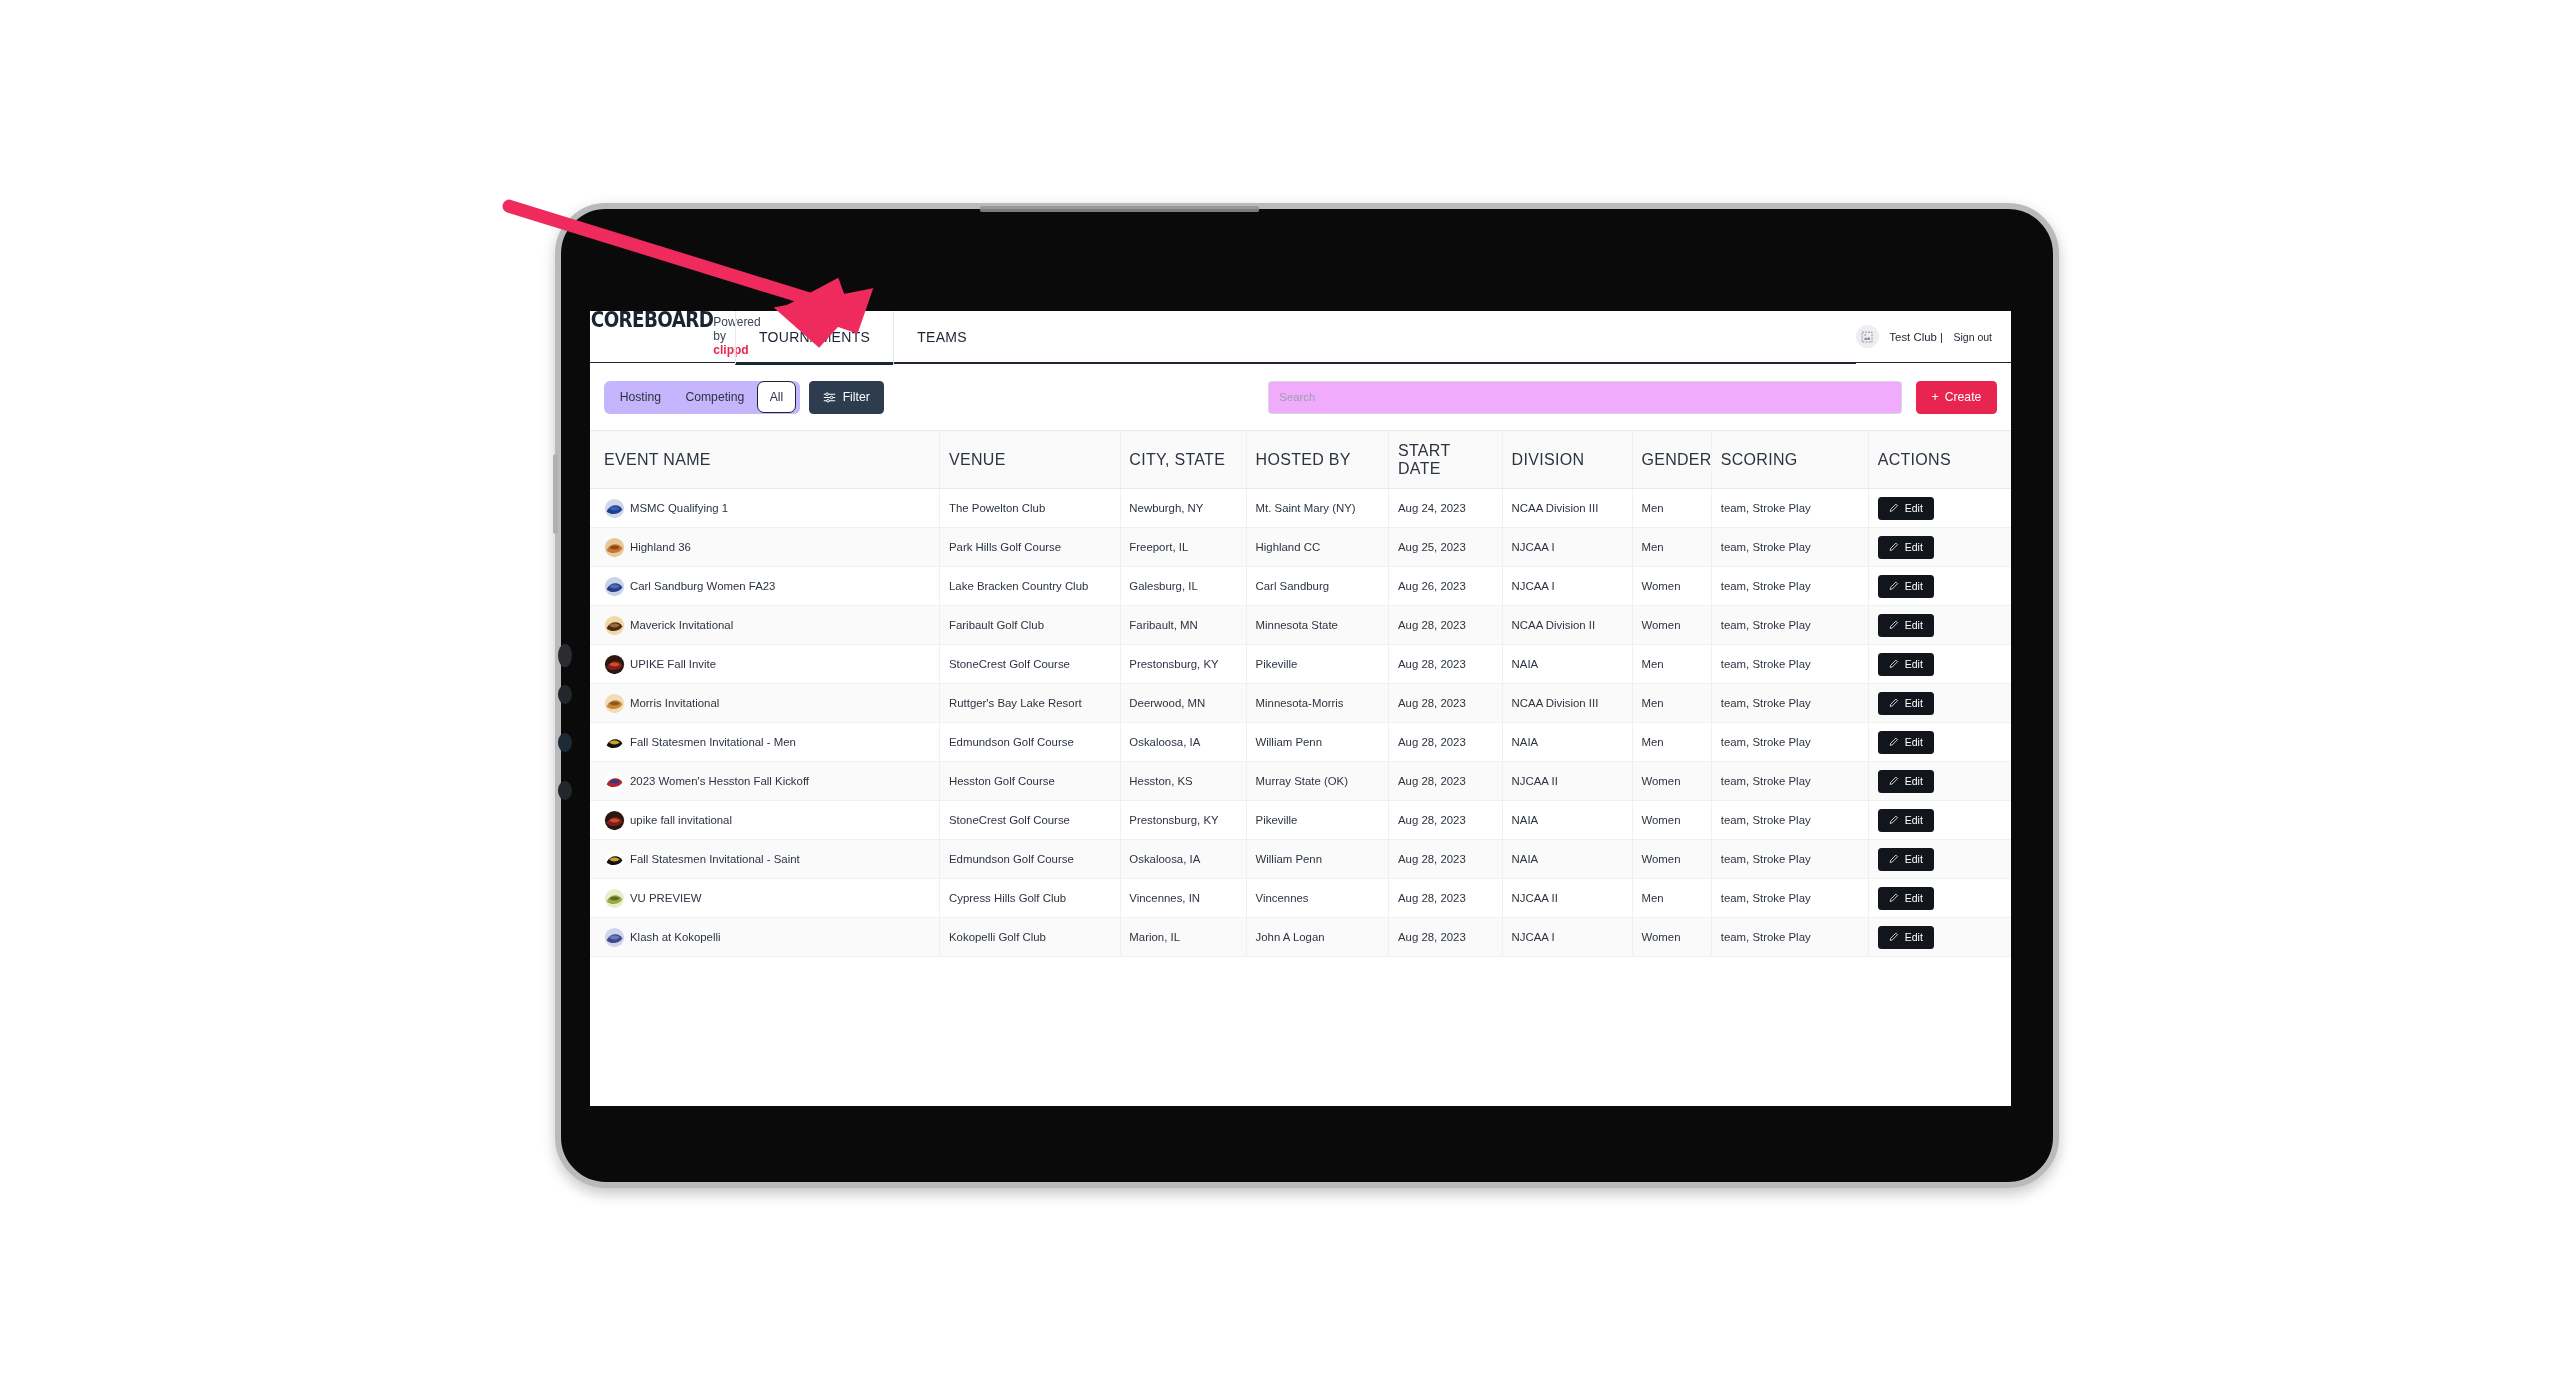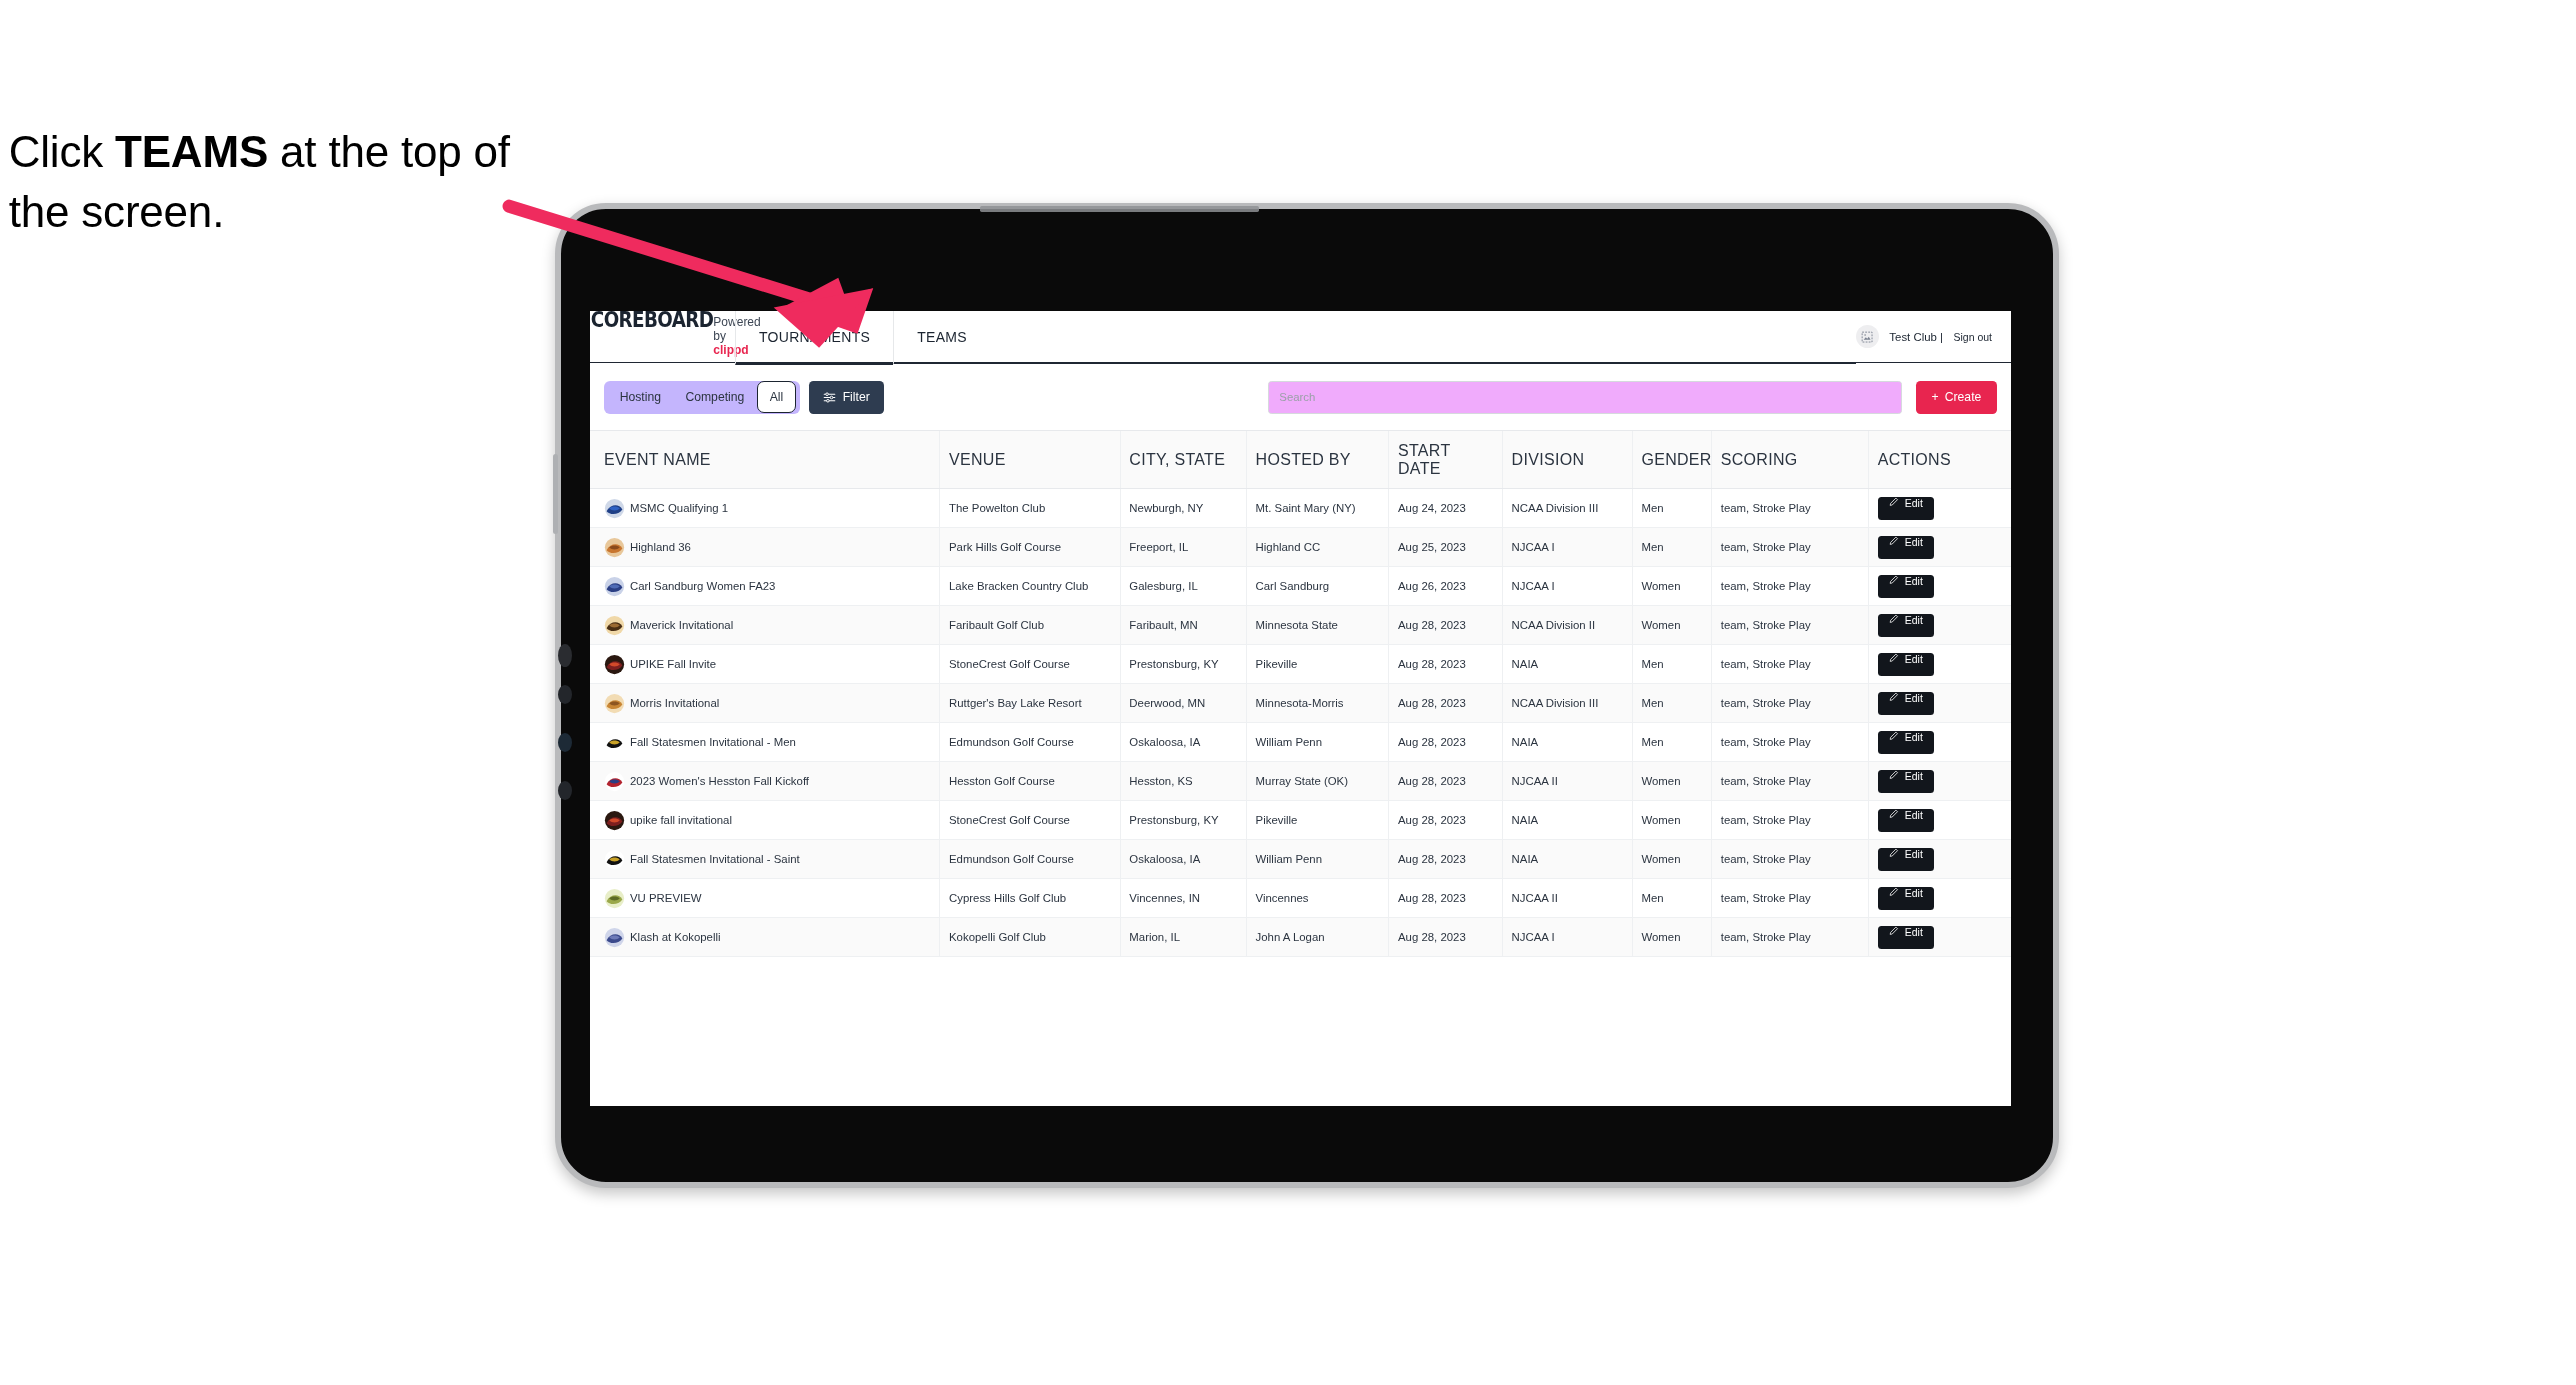--- a/index.html
+++ b/index.html
@@ -166,21 +166,21 @@
   }
   table.grid td:first-child { border-left: none; padding-left: 14px; }
   tr.row-alt td { background: #fafafa; }
   .ev-cell { display: flex; align-items: center; gap: 5px; }
   .ev-logo {
     width: 21px; height: 21px; flex: 0 0 21px;
     border-radius: 2.6px;
     display: block;
   }
   .edit-btn {
-    display: inline-flex; align-items: flex-start; gap: 6.1px;
+    display: inline-flex; align-items: center; gap: 6.1px;
     background: #12161c; color: #fff;
     height: 23px; padding: 0 11.4px; border-radius: 3.5px;
     font-size: 10.5px; cursor: pointer; border: none;
     font-family: "Liberation Sans", sans-serif;
   }
 
   
   col.c-event   { width: 194px; }
   col.c-venue   { width: 100px; }
   col.c-city    { width: 70px; }
@@ -189,23 +189,20 @@
   col.c-div     { width: 72px; }
   col.c-gender  { width: 44px; }
   col.c-score   { width: 87px; }
   col.c-actions { width: 79px; }
 </style>
 </head>
 <body>
 
 <div id="stage">
 
-  <div class="instruction">
-    <span>Click </span><b>TEAMS</b><span> at the top of the screen.</span>
-  </div>
 
   <div class="tablet">
     <div class="bezel-notch"></div>
     <div class="side-btn sb1"></div>
     <div class="side-btn sb2"></div>
     <div class="side-btn sb3"></div>
     <div class="side-btn sb4"></div>
     <div class="side-btn sb5"></div>
 
     <div class="app">

